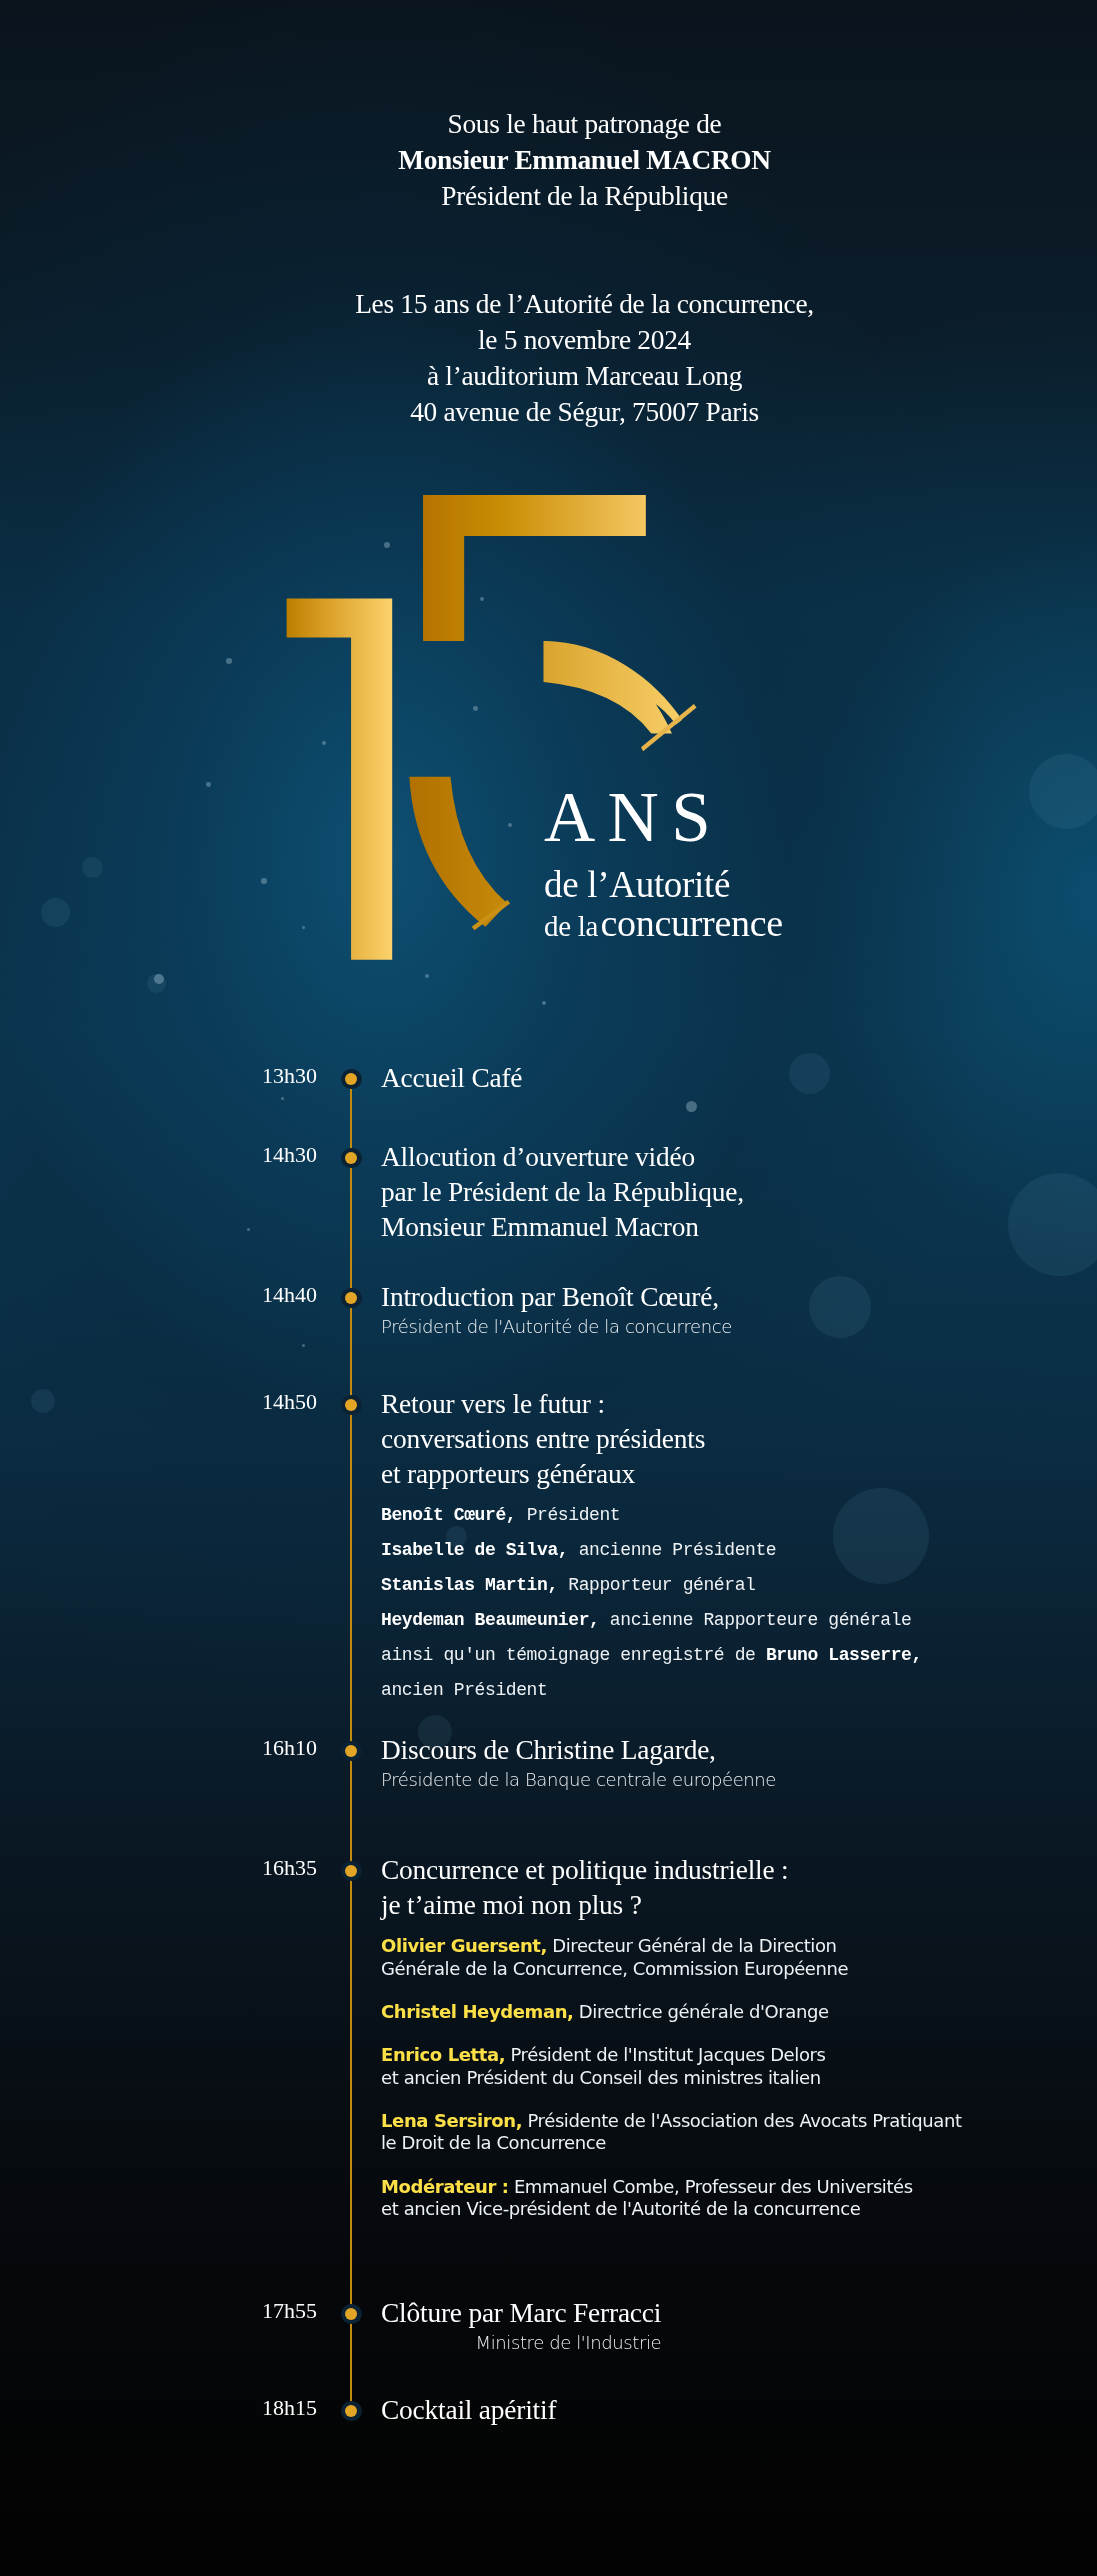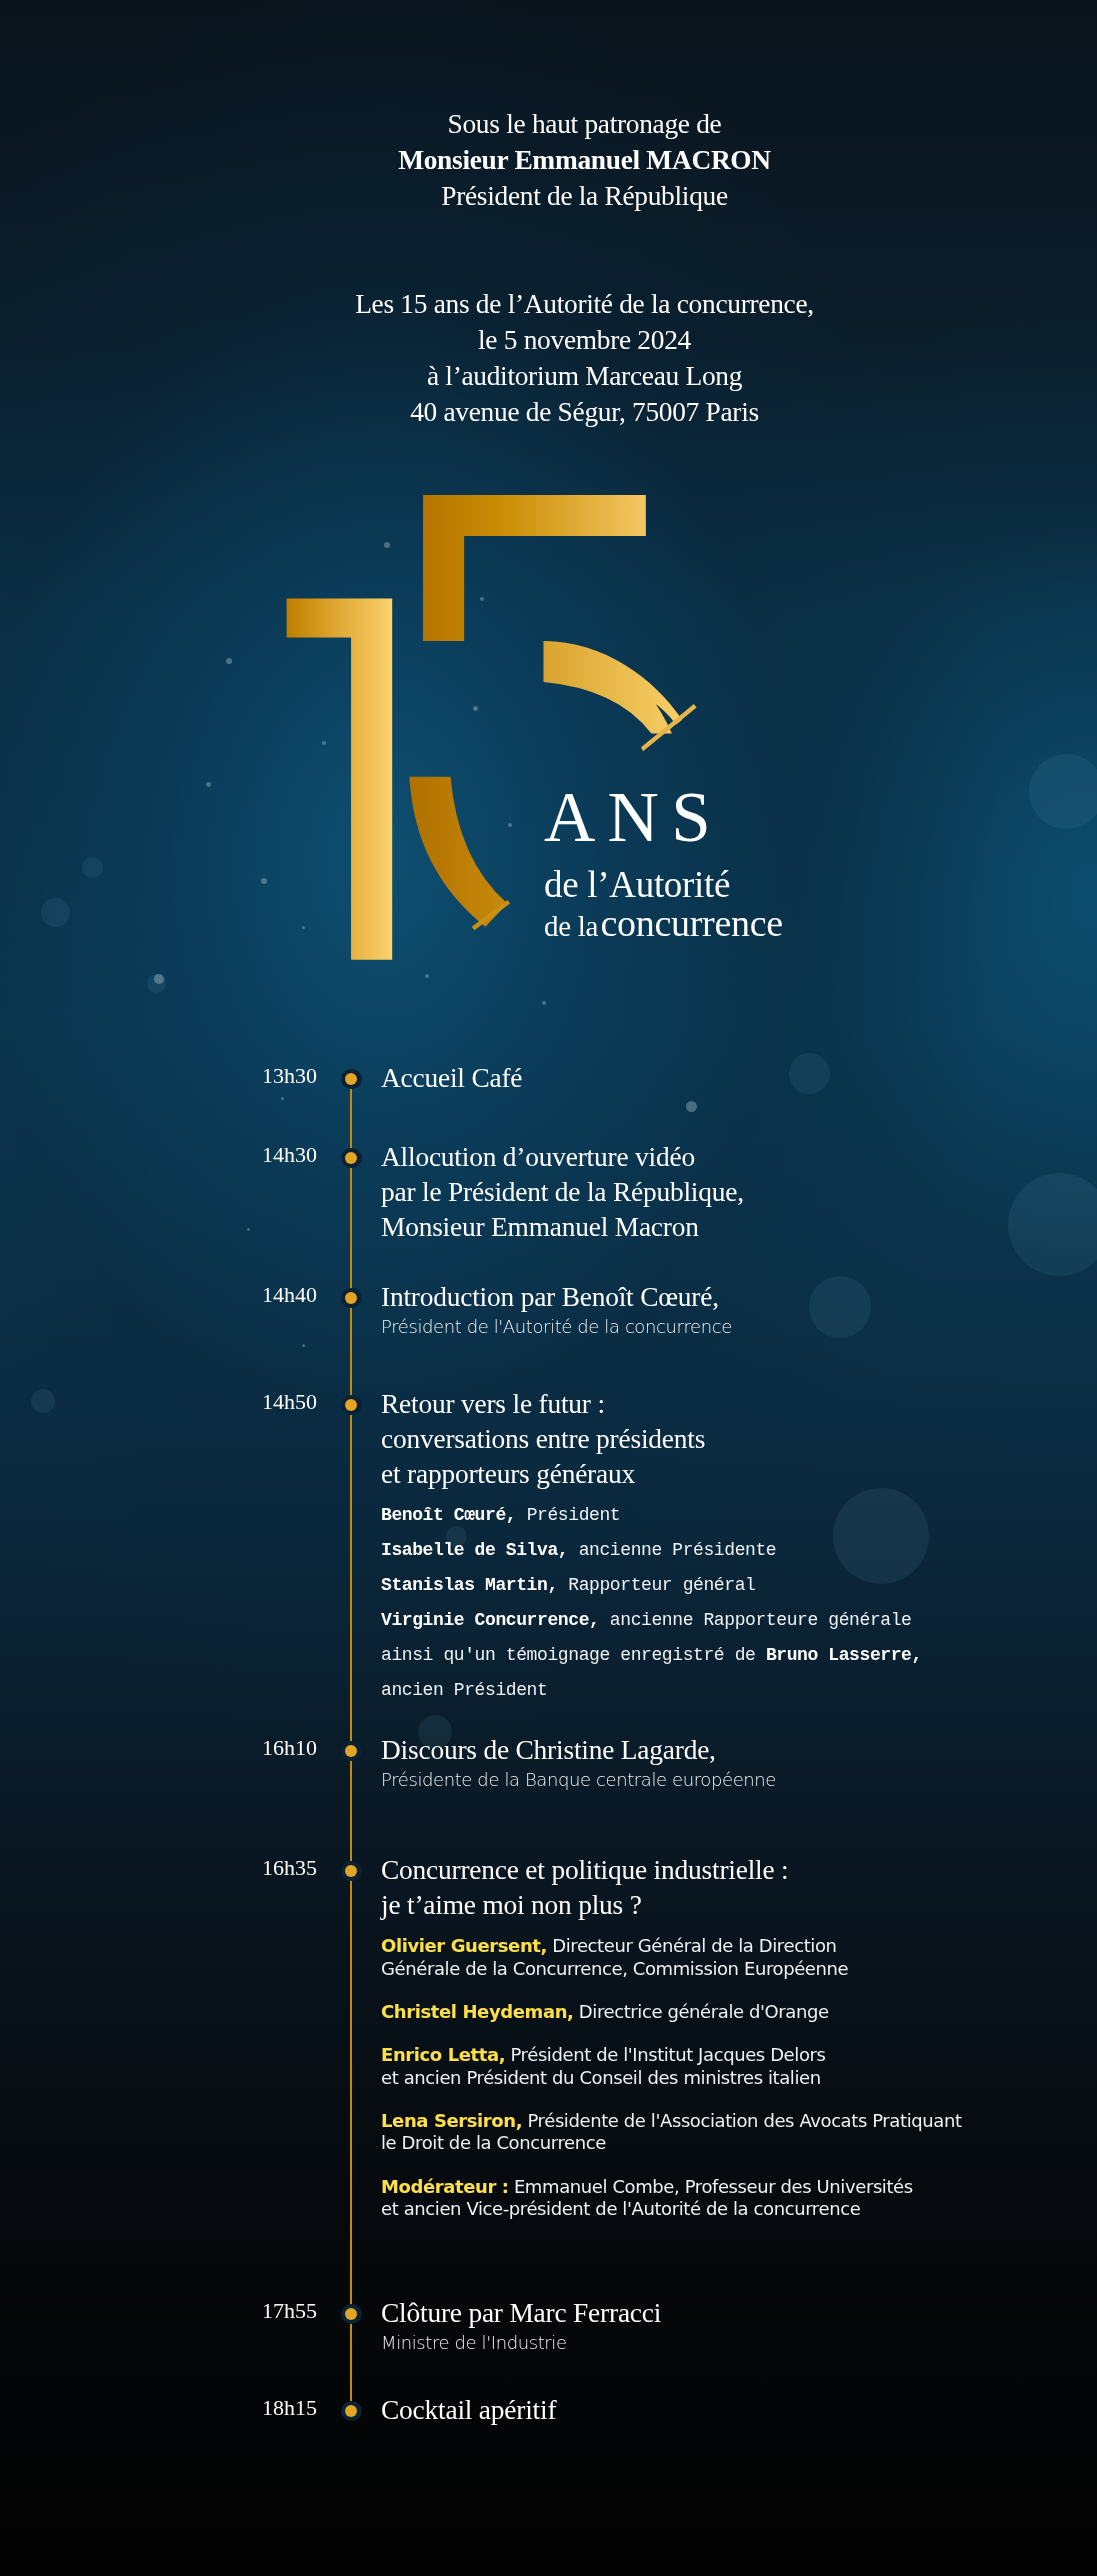--- a/index.html
+++ b/index.html
@@ -180,21 +180,21 @@
       </div>
     <div class="title">
       <div>Retour vers le futur :</div>
       <div>conversations entre présidents</div>
       <div>et rapporteurs généraux</div>
     </div>
     <div class="speakers" style="top:111px;">
       <div class="speaker"><b>Benoît Cœuré,</b><span> Président</span></div>
       <div class="speaker"><b>Isabelle de Silva,</b><span> ancienne Présidente</span></div>
       <div class="speaker"><b>Stanislas Martin,</b><span> Rapporteur général</span></div>
-      <div class="speaker"><b>Virginie Concurrence,</b><span> ancienne Rapporteure générale</span></div>
+      <div class="speaker"><b>Heydeman Beaumeunier,</b><span> ancienne Rapporteure générale</span></div>
       <div class="speaker"><span>ainsi qu'un témoignage enregistré de </span><b>Bruno Lasserre,</b></div>
       <div class="speaker">ancien Président</div>
     </div>
   </div>
 
   <div class="item" style="top:1733px;">
     <div class="time">16h10</div>
     <div class="dot-wrap" style="top:7.5px;">
         <div class="dot"></div>
       </div>
@@ -222,21 +222,21 @@
     </div>
   </div>
 
   <div class="item" style="top:2296px;">
     <div class="time">17h55</div>
     <div class="dot-wrap" style="top:7.5px;">
         <div class="dot"></div>
       </div>
     <div class="title">
       <div>Clôture par Marc Ferracci</div>
-      <div class="sub" style="margin-top:1.4px;">Ministre de l'Industrie</div>
+      <div class="sub" style="margin-top:1.4px;text-align:right;">Ministre de l'Industrie</div>
     </div>
   </div>
 
   <div class="item" style="top:2393px;">
     <div class="time">18h15</div>
     <div class="dot-wrap" style="top:7.5px;">
         <div class="dot"></div>
       </div>
     <div class="title">
       <div>Cocktail apéritif</div>

